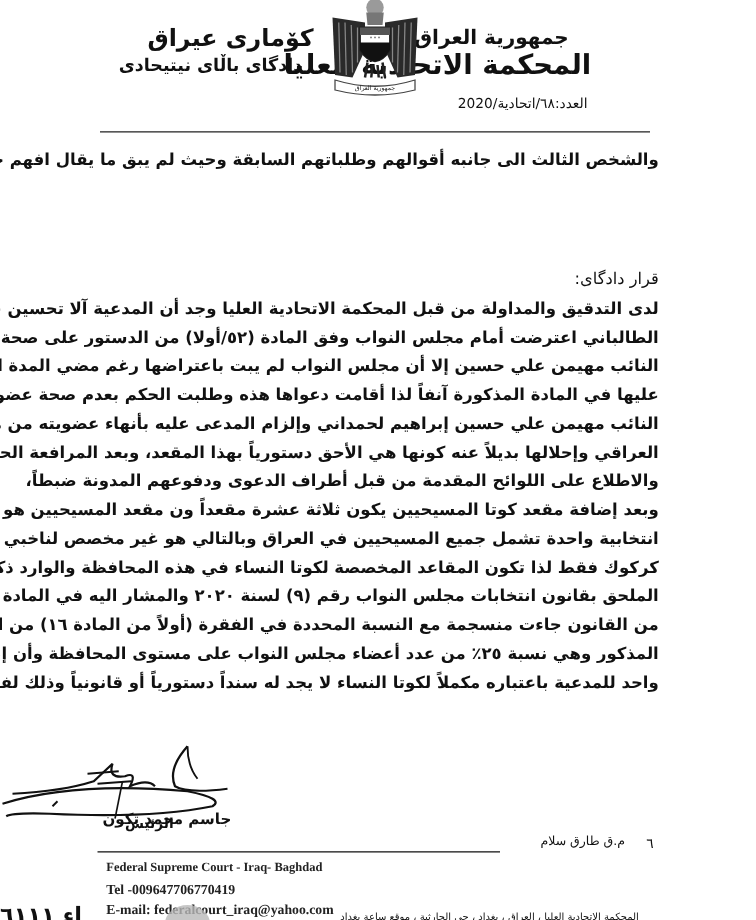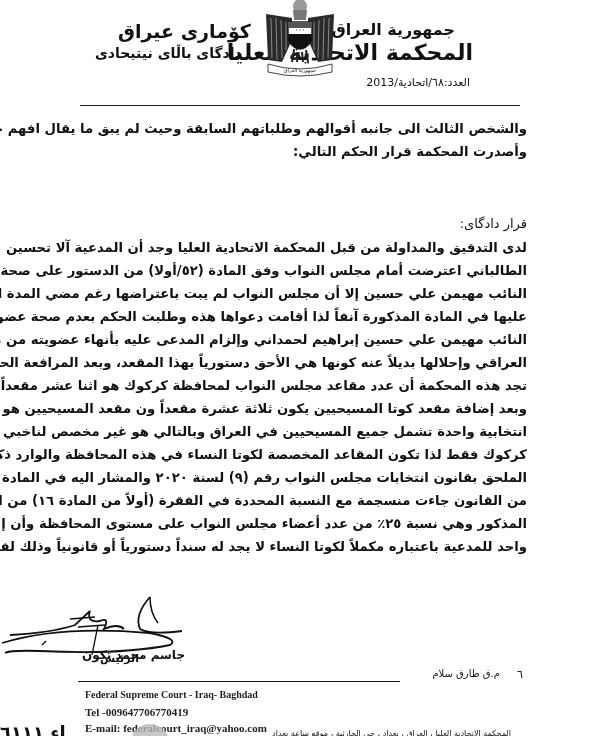--- a/index.html
+++ b/index.html
@@ -50,21 +50,21 @@
     .ftr-ar-tel  { top: 704px; }
     .ftr-ar-mail { top: 719px; }
     .smudge { left: 132px; top: 724px; width: 36px; height: 30px; border-radius: 50%; background: #b9b9b9; opacity: 0.8; }
     .bottom-frag { left: 0; top: 722px; font-size: 18px; font-weight: bold; letter-spacing: 6px; color: #111; }
   </style>
 </head>
 <body>
 
 <div class="abs rtl hdr-ar-country">جمهورية العراق</div>
 <div class="abs rtl hdr-ar-court">المحكمة الاتحادية العليا</div>
-<div class="abs rtl hdr-ar-number">العدد:٦٨/اتحادية/2013</div>
+<div class="abs rtl hdr-ar-number">العدد:٦٨/اتحادية/2020</div>
 <div class="abs rtl hdr-ku-country">كۆمارى عيراق</div>
 <div class="abs rtl hdr-ku-court">دادگای باڵای نیتیحادی</div>
 
 <svg class="abs emblem" viewBox="0 0 76 78">
 
   <ellipse cx="38" cy="6" rx="7" ry="7" fill="#9a9a9a"></ellipse>
   <path d="M31 10 L45 10 L44 20 L32 20 Z" fill="#777"></path>
 
   <path d="M30 18 L4 14 L6 60 L20 62 L30 40 Z" fill="#2a2a2a"></path>
   <path d="M46 18 L72 14 L70 60 L56 62 L46 40 Z" fill="#2a2a2a"></path>
@@ -87,33 +87,32 @@
   <path d="M32 50 L30 62 M44 50 L46 62 M36 52 L35 62 M40 52 L41 62" stroke="#222" stroke-width="2"></path>
 
   <path d="M6 64 Q38 74 70 64 L70 72 Q38 80 6 72 Z" fill="#fff" stroke="#444" stroke-width="1"></path>
   <text x="38" y="72" font-size="5" text-anchor="middle" fill="#222">جمهورية العراق</text>
 </svg>
 
 <div class="abs top-rule"></div>
 
 <div class="abs rtl para intro">
   <span class="ln">والشخص الثالث الى جانبه أقوالهم وطلباتهم السابقة وحيث لم يبق ما يقال افهم ختام المرافعة</span>
-  <span class="ln last">وأصدرت المحكمة قرار الحكم التالي:</span>
 </div>
 
 <div class="abs rtl decision-title">قرار دادگای:</div>
 
 <div class="abs rtl para main">
   <span class="ln">لدى التدقيق والمداولة من قبل المحكمة الاتحادية العليا وجد أن المدعية آلا تحسين حبيب علي</span>
   <span class="ln">الطالباني اعترضت أمام مجلس النواب وفق المادة (٥٢/أولا) من الدستور على صحة عضوية</span>
   <span class="ln">النائب مهيمن علي حسين إلا أن مجلس النواب لم يبت باعتراضها رغم مضي المدة المنصوص</span>
   <span class="ln">عليها في المادة المذكورة آنفاً لذا أقامت دعواها هذه وطلبت الحكم بعدم صحة عضوية</span>
   <span class="ln">النائب مهيمن علي حسين إبراهيم لحمداني وإلزام المدعى عليه بأنهاء عضويته من مجلس النواب</span>
   <span class="ln">العراقي وإحلالها بديلاً عنه كونها هي الأحق دستورياً بهذا المقعد، وبعد المرافعة الحضورية العلنية</span>
-  <span class="ln">تجد هذه المحكمة أن عدد مقاعد مجلس النواب لمحافظة كركوك هو اثنا عشر مقعداً</span>
+  <span class="ln last">والاطلاع على اللوائح المقدمة من قبل أطراف الدعوى ودفوعهم المدونة ضبطاً،</span>
   <span class="ln">وبعد إضافة مقعد كوتا المسيحيين يكون ثلاثة عشرة مقعداً ون مقعد المسيحيين هو ضمن دائرة</span>
   <span class="ln">انتخابية واحدة تشمل جميع المسيحيين في العراق وبالتالي هو غير مخصص لناخبي محافظة</span>
   <span class="ln">كركوك فقط لذا تكون المقاعد المخصصة لكوتا النساء في هذه المحافظة والوارد ذكرها في الجدول</span>
   <span class="ln">الملحق بقانون انتخابات مجلس النواب رقم (٩) لسنة ٢٠٢٠ والمشار اليه في المادة (١٦/ثالثاً)</span>
   <span class="ln">من القانون جاءت منسجمة مع النسبة المحددة في الفقرة (أولاً من المادة ١٦) من القانون</span>
   <span class="ln">المذكور وهي نسبة ٢٥٪ من عدد أعضاء مجلس النواب على مستوى المحافظة وأن إضافة مقعد</span>
   <span class="ln">واحد للمدعية باعتباره مكملاً لكوتا النساء لا يجد له سنداً دستورياً أو قانونياً وذلك لفوز المرشحة</span>
 </div>
 
 <svg class="abs sig-svg" viewBox="0 0 215 60">

